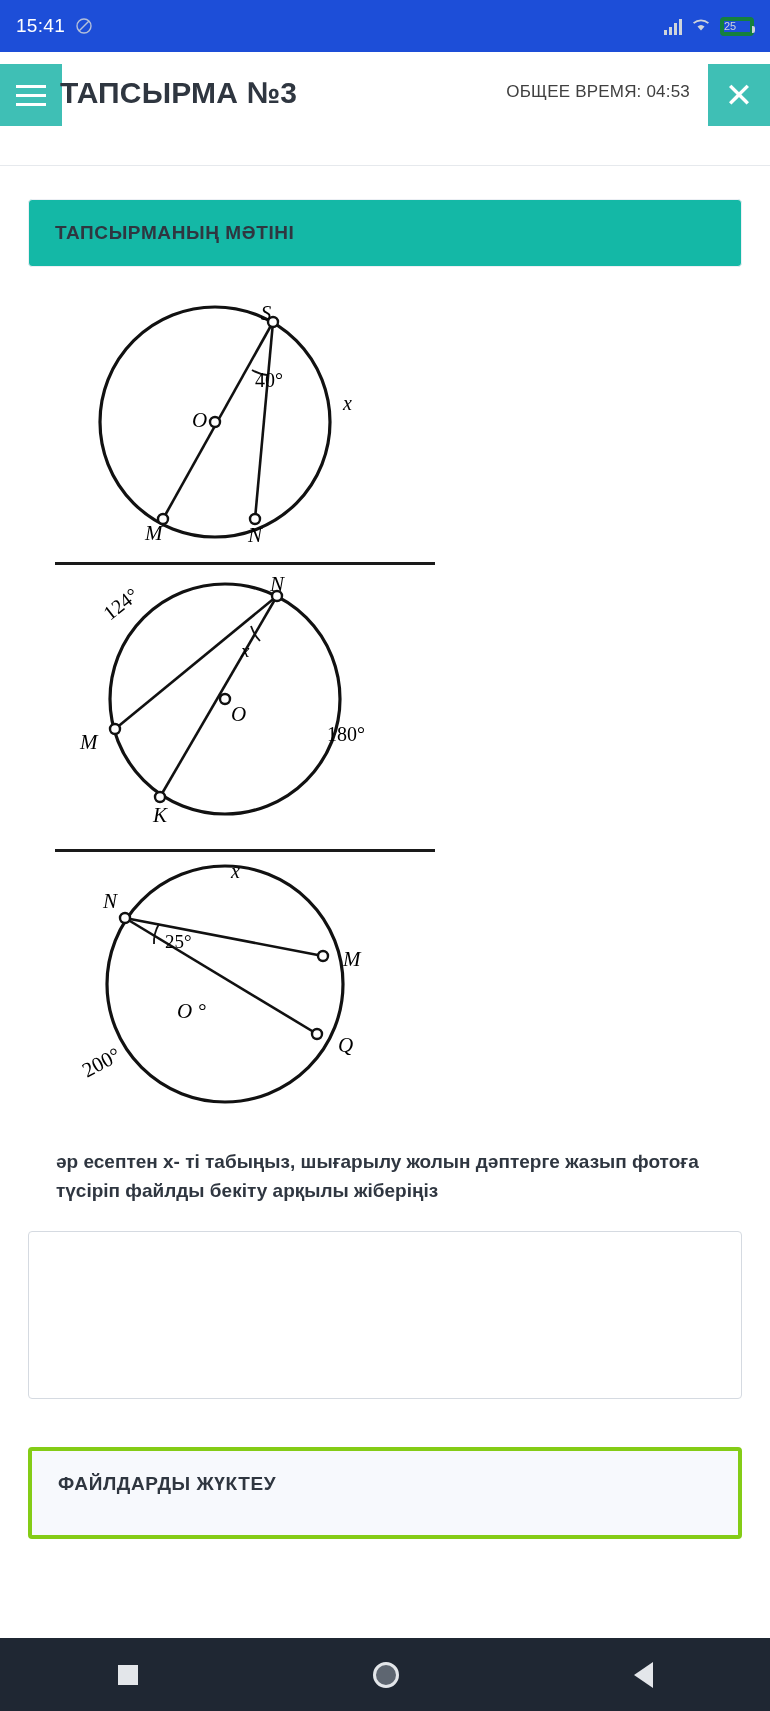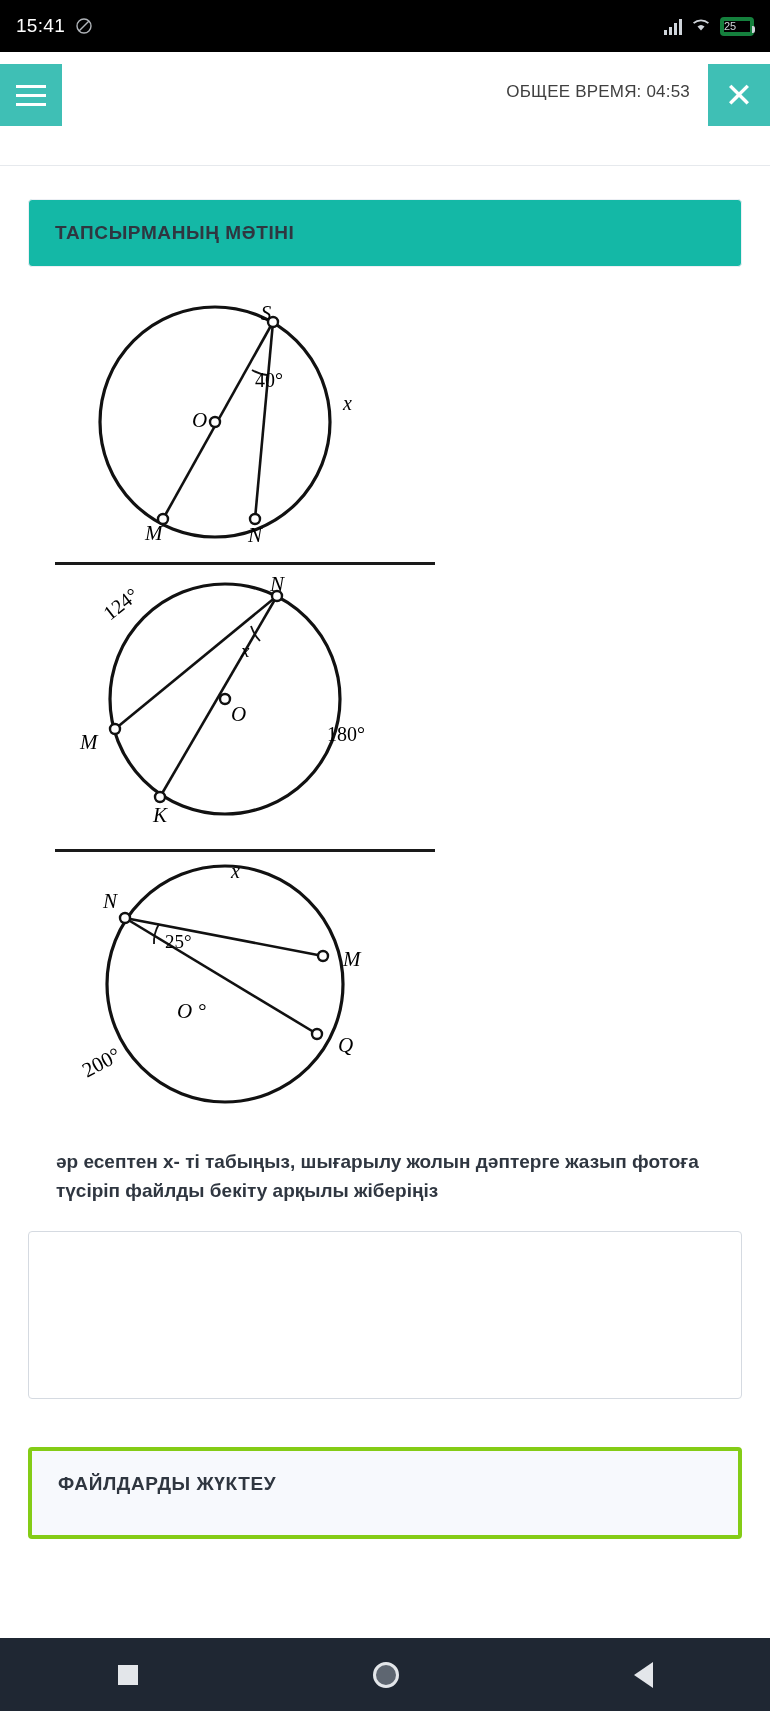--- a/index.html
+++ b/index.html
@@ -16,21 +16,21 @@
     height: 1711px;
     background: #ffffff;
     overflow: hidden;
   }
 
   
   .statusbar {
     position: absolute;
     top: 0; left: 0;
     width: 770px; height: 52px;
-    background: #000000;
+    background: #1d4ed8;
     color: #ffffff;
     display: flex;
     align-items: center;
     padding: 0 16px;
   }
   .statusbar .clock {
     font-size: 19px;
     letter-spacing: 0.3px;
   }
   .statusbar .mute-icon {
@@ -301,20 +301,21 @@
       <div class="battery">
         <span>25</span>
       </div>
     </div>
   </div>
 
   <div class="appheader">
     <button class="menu-btn">
         <span></span>
       </button>
+    <div class="task-title">ТАПСЫРМА №3</div>
     <div class="timer-line1">ОБЩЕЕ ВРЕМЯ: 04:53</div>
     <button class="close-btn">✕</button>
   </div>
 
 
   <div class="content">
 
     <div class="panel">
       <div class="panel-title">ТАПСЫРМАНЫҢ МӘТІНІ</div>
     </div>

